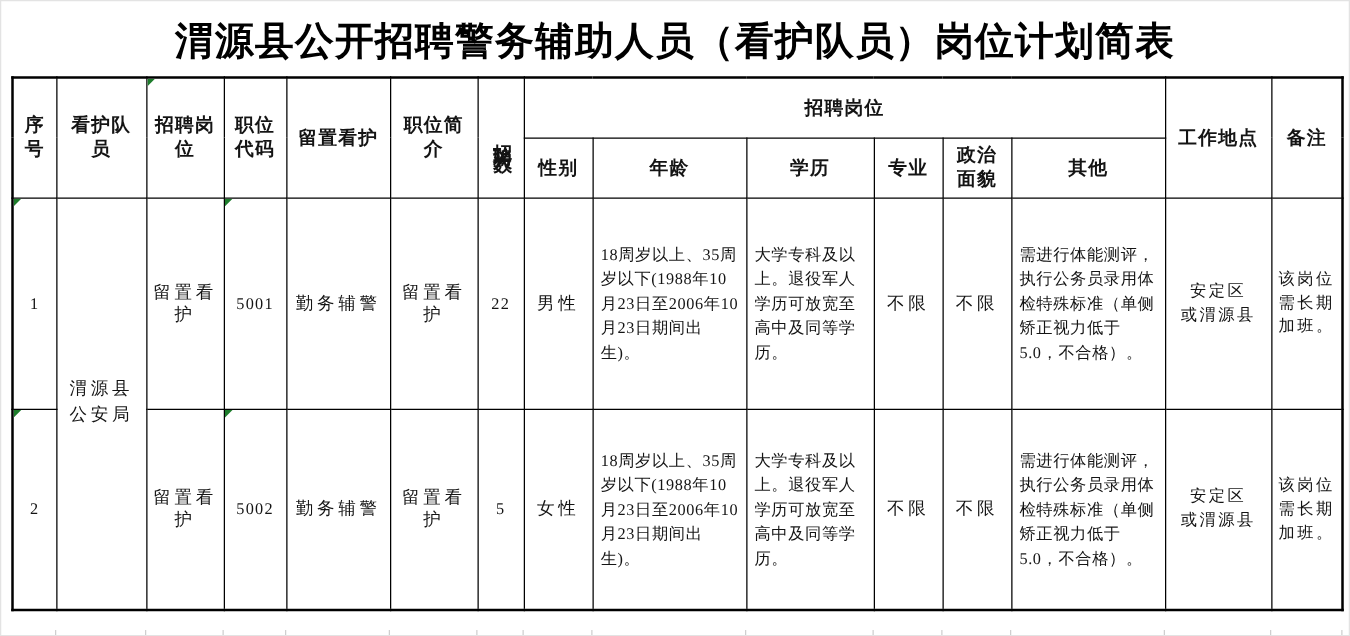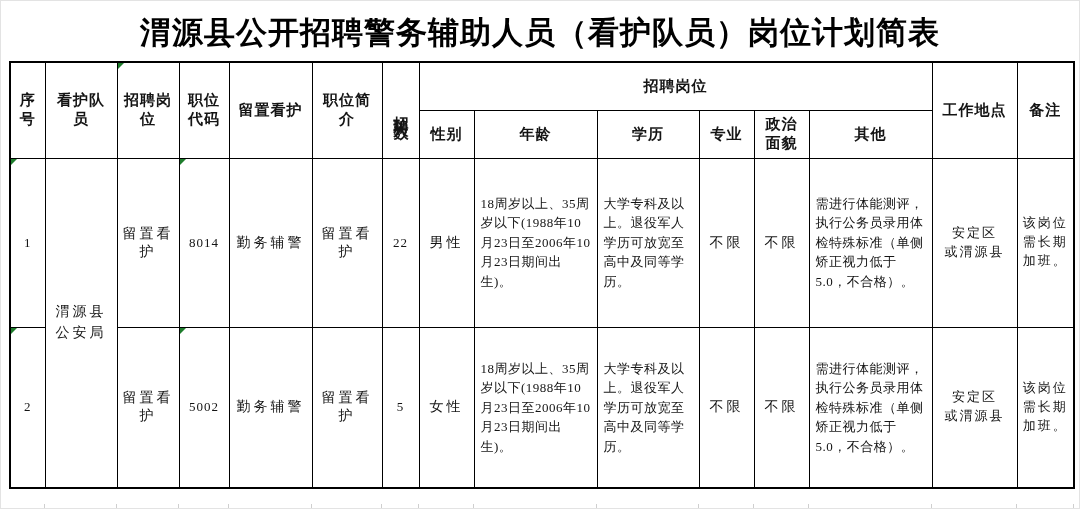--- a/index.html
+++ b/index.html
@@ -84,21 +84,21 @@
       <td class="h">专业</td>
       <td class="h">政治面貌</td>
       <td class="h">其他</td>
     </tr>
 
     <tr class="r1">
       <td class="num"><i class="flag"></i><span>1</span></td>
       <td class="d pre" rowspan="2">渭源县
 公安局</td>
       <td class="d">留置看护</td>
-      <td class="num"><i class="flag"></i><span>8014</span></td>
+      <td class="num"><i class="flag"></i><span>5001</span></td>
       <td class="d">勤务辅警</td>
       <td class="d">留置看护</td>
       <td class="num">22</td>
       <td class="d">男性</td>
       <td class="p">18周岁以上、35周岁以下(1988年10月23日至2006年10月23日期间出生)。</td>
       <td class="p">大学专科及以上。退役军人学历可放宽至高中及同等学历。</td>
       <td class="d">不限</td>
       <td class="d">不限</td>
       <td class="p">需进行体能测评，执行公务员录用体检特殊标准（单侧矫正视力低于5.0，不合格）。</td>
       <td class="d pre" style="letter-spacing:2px;font-size:13px;">安定区

